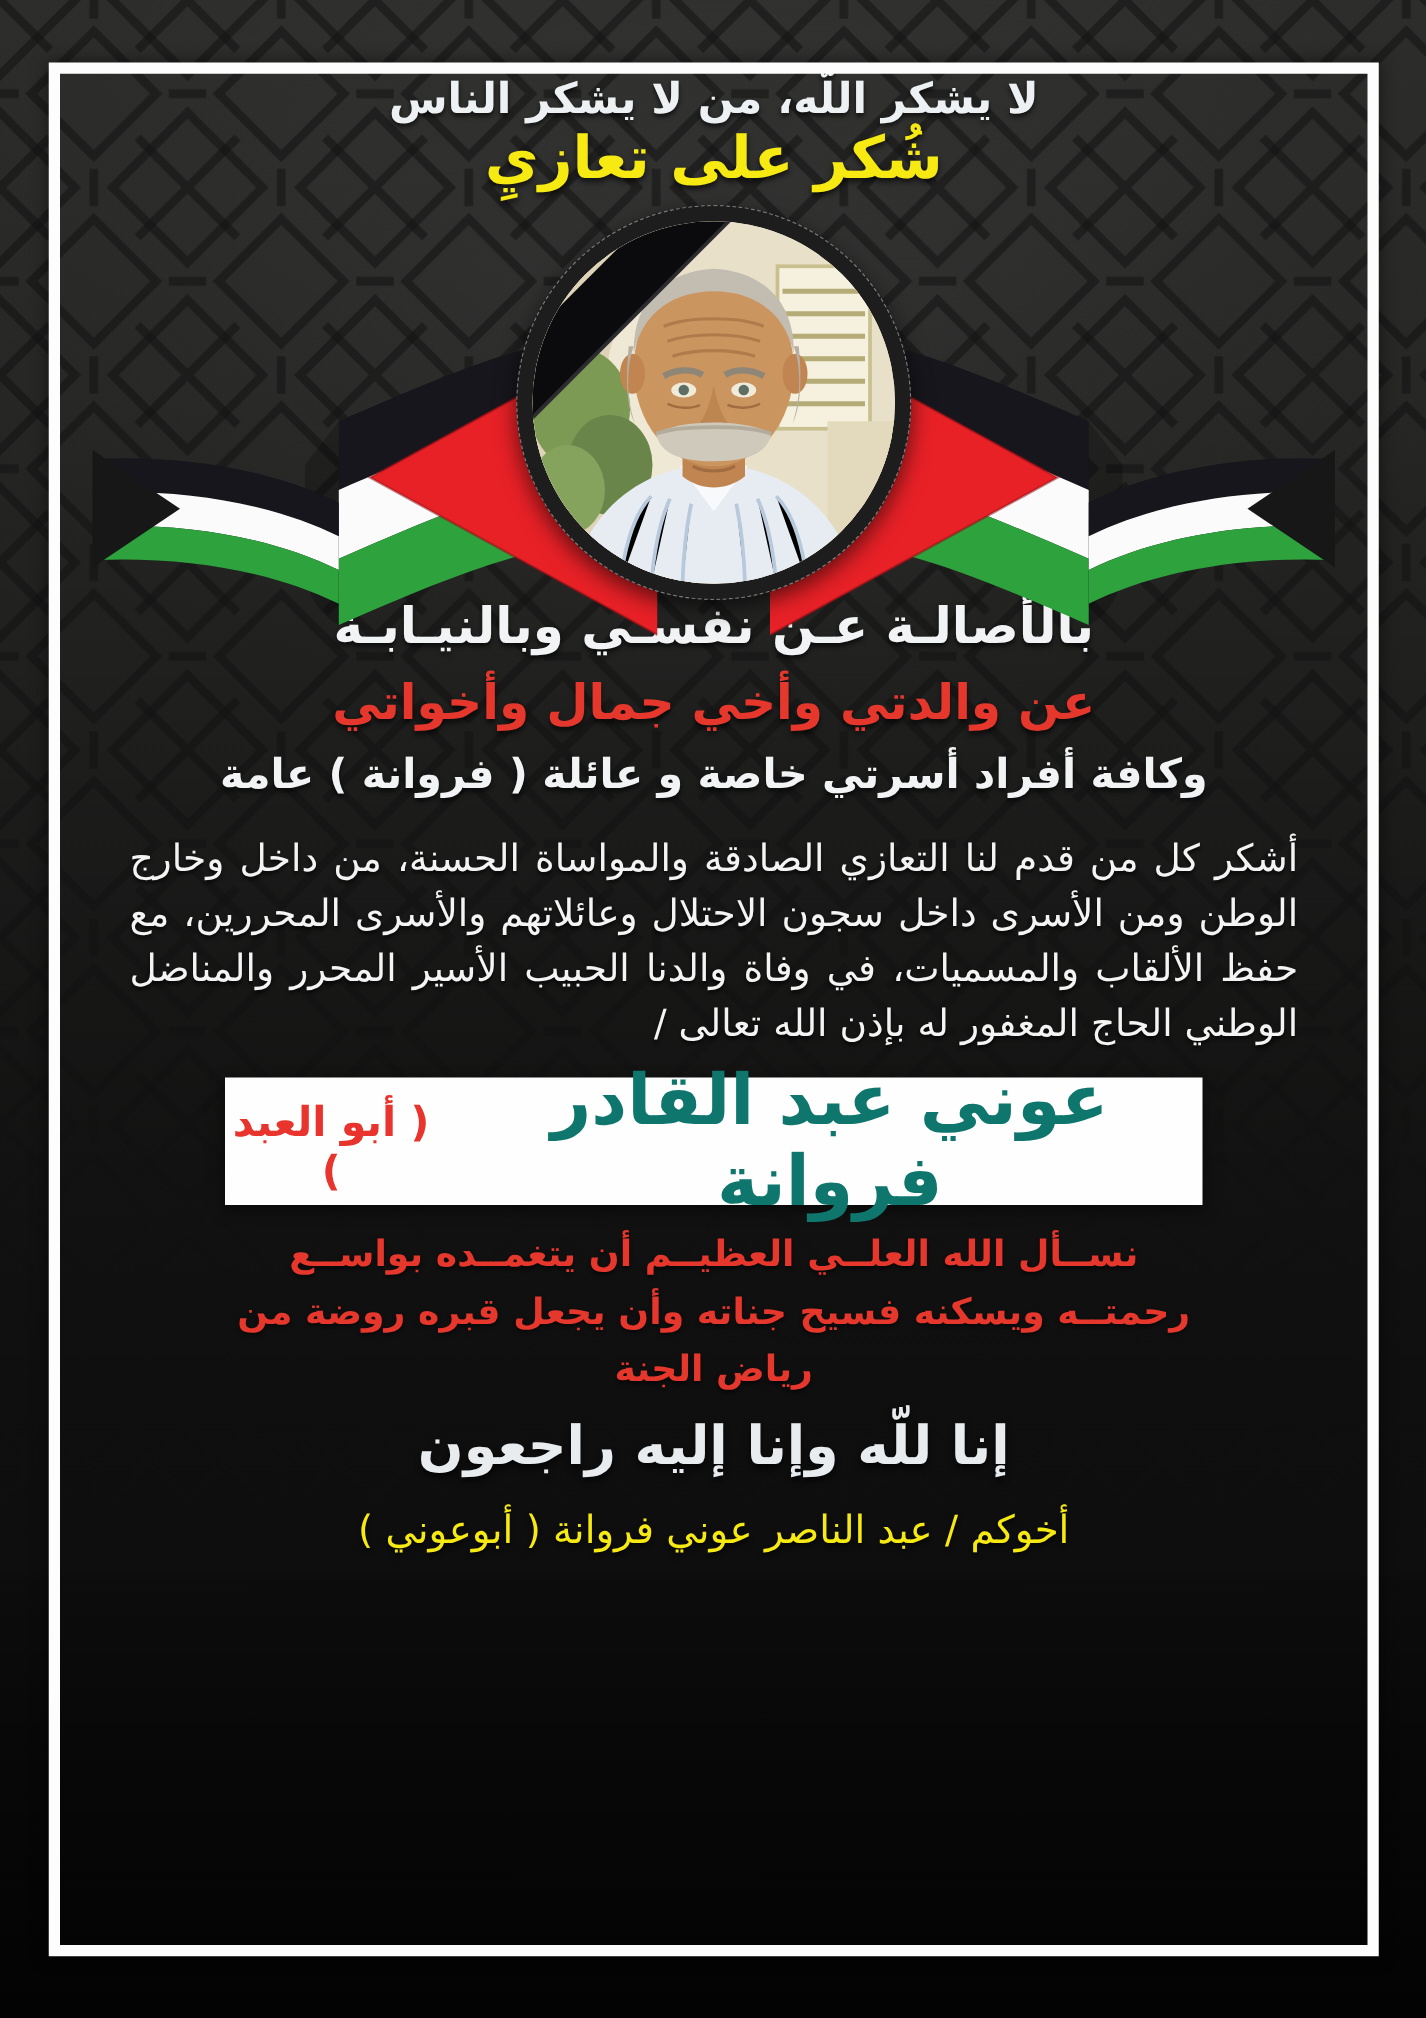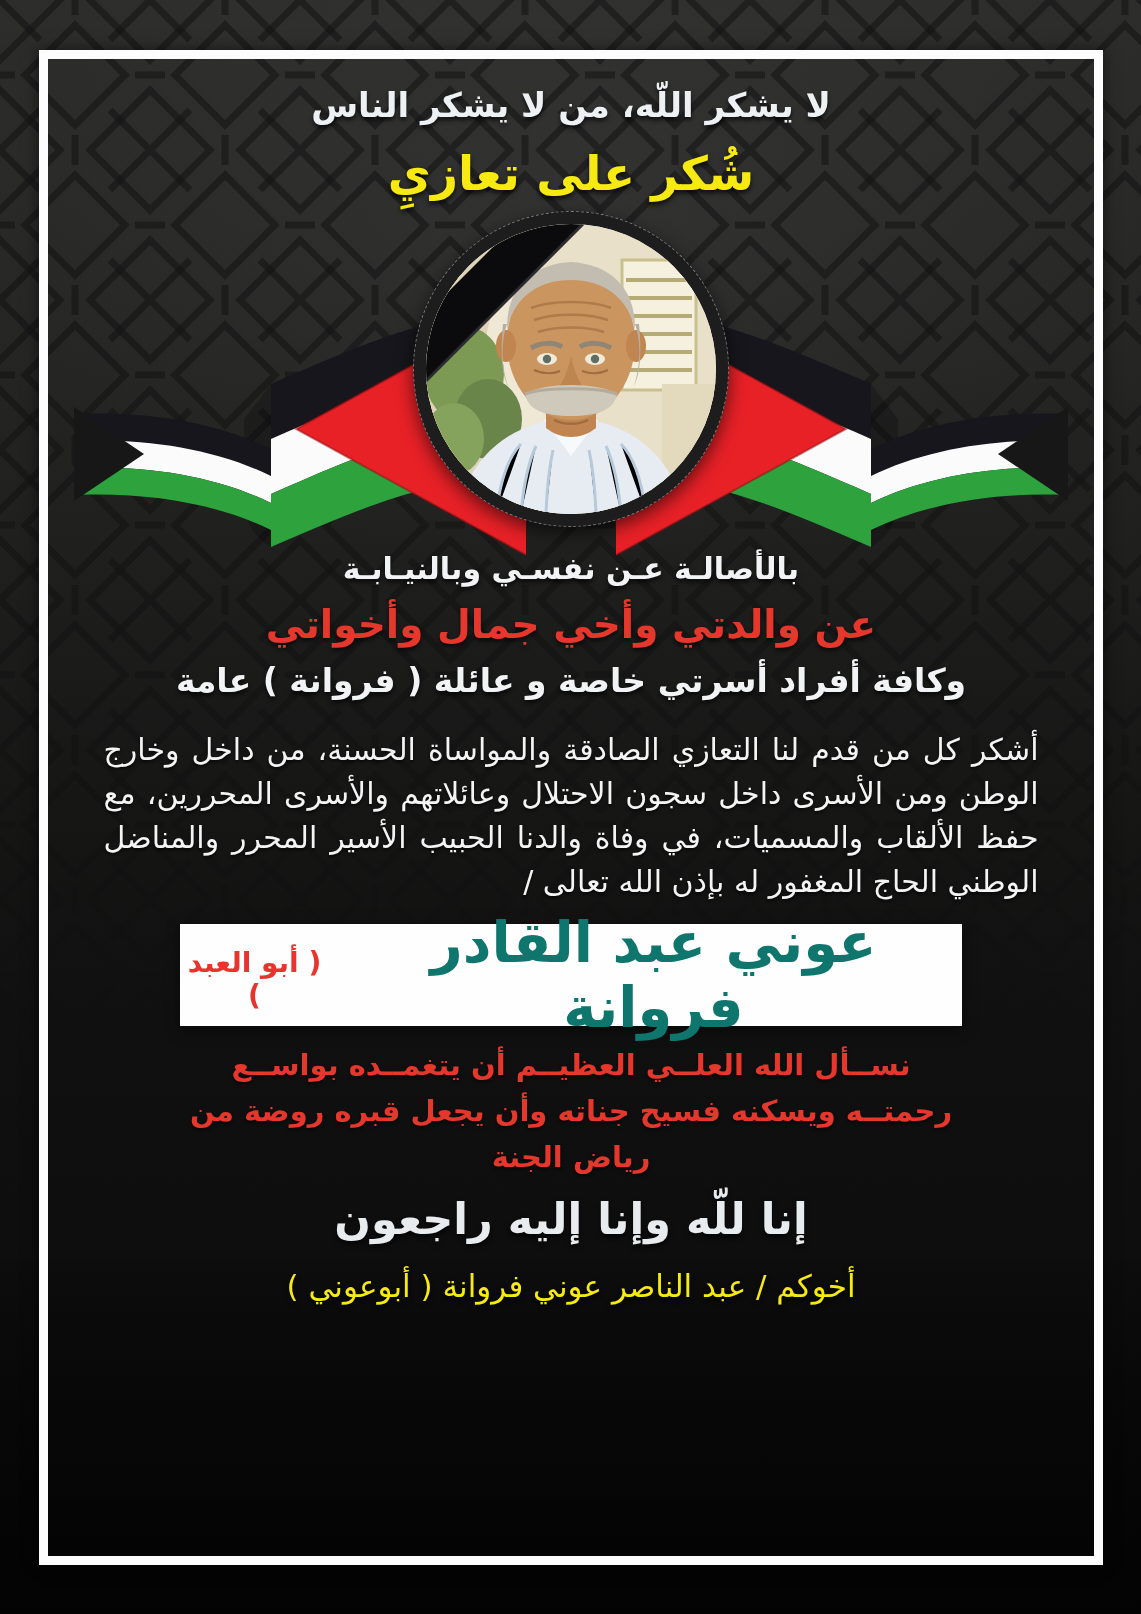--- a/index.html
+++ b/index.html
@@ -17,60 +17,60 @@
   .frame{
     position:absolute;left:39px;right:38px;top:50px;bottom:49px;
     border:9px solid #fdfdfd;z-index:4;pointer-events:none;
     box-shadow:0 0 14px rgba(0,0,0,.55);
   }
   .content{
     position:absolute;left:48px;right:47px;top:59px;bottom:58px;
     z-index:2;direction:rtl;text-align:center;color:#f1f3f4;
   }
   .quote{
-    margin-top:26px;font-size:34px;font-weight:bold;color:#eef1f3;
+    font-size:34px;font-weight:bold;color:#eef1f3;
     text-shadow:0 3px 4px rgba(0,0,0,.7);
   }
   .title{
-    margin-top:21px;font-size:47px;font-weight:bold;color:#f7ea13;
+    margin-top:0;font-size:47px;font-weight:bold;color:#f7ea13;
     text-shadow:0 3px 5px rgba(0,0,0,.75);
   }
   .hero{position:relative;height:302px;margin-top:22px;}
   .flag{position:absolute;top:66px;width:470px;height:280px;}
   .flag-left{left:8px;}
   .flag-right{right:8px;transform:scaleX(-1);}
   .photo-ring{
     position:absolute;left:50%;top:-12px;transform:translateX(-50%);
     width:314px;height:314px;border-radius:50%;
     background:#1d1d1d;border:1px dashed #7a7a7a;
     display:flex;align-items:center;justify-content:center;
     box-shadow:0 6px 18px rgba(0,0,0,.6);
   }
   .photo{
     width:290px;height:290px;border-radius:50%;overflow:hidden;
     background:#e9e0c9;position:relative;
   }
-  .intro{margin-top:26px;font-size:30px;font-weight:bold;letter-spacing:.5px;
+  .intro{font-size:40px;font-weight:bold;letter-spacing:.5px;
     text-shadow:0 3px 4px rgba(0,0,0,.7);}
   .family{margin-top:16px;font-size:39px;font-weight:bold;color:#e6372d;
     text-shadow:0 3px 4px rgba(0,0,0,.6);text-align:center;}
   .family2{margin-top:14px;font-size:33px;font-weight:bold;
     text-shadow:0 3px 4px rgba(0,0,0,.7);}
   .para1{
     margin:28px auto 0;width:935px;font-size:30px;line-height:44px;
     text-align:justify;text-align-last:right;color:#f4f4f4;font-weight:500;
     text-shadow:0 2px 3px rgba(0,0,0,.65);
   }
   .banner{
     margin:20px auto 0;width:782px;height:102px;background:#fefefe;
     display:flex;align-items:center;justify-content:center;gap:16px;
     box-shadow:0 4px 12px rgba(0,0,0,.5);
   }
   .banner .name{font-size:56px;font-weight:bold;color:#0f766e;}
-  .banner .kunya{font-size:28px;font-weight:bold;color:#e8342c;padding-top:8px;}
+  .banner .kunya{font-size:33px;font-weight:bold;color:#e8342c;padding-top:8px;}
   .para2{
     margin:22px auto 0;width:800px;font-size:30px;line-height:45px;
     text-align:justify;text-align-last:right;color:#f4f4f4;
     text-shadow:0 2px 3px rgba(0,0,0,.65);
   }
   .dua{
     margin:16px auto 0;width:768px;font-size:29px;line-height:46px;
     font-weight:bold;color:#e6372d;text-align:center;
     text-shadow:0 2px 3px rgba(0,0,0,.5);
   }

